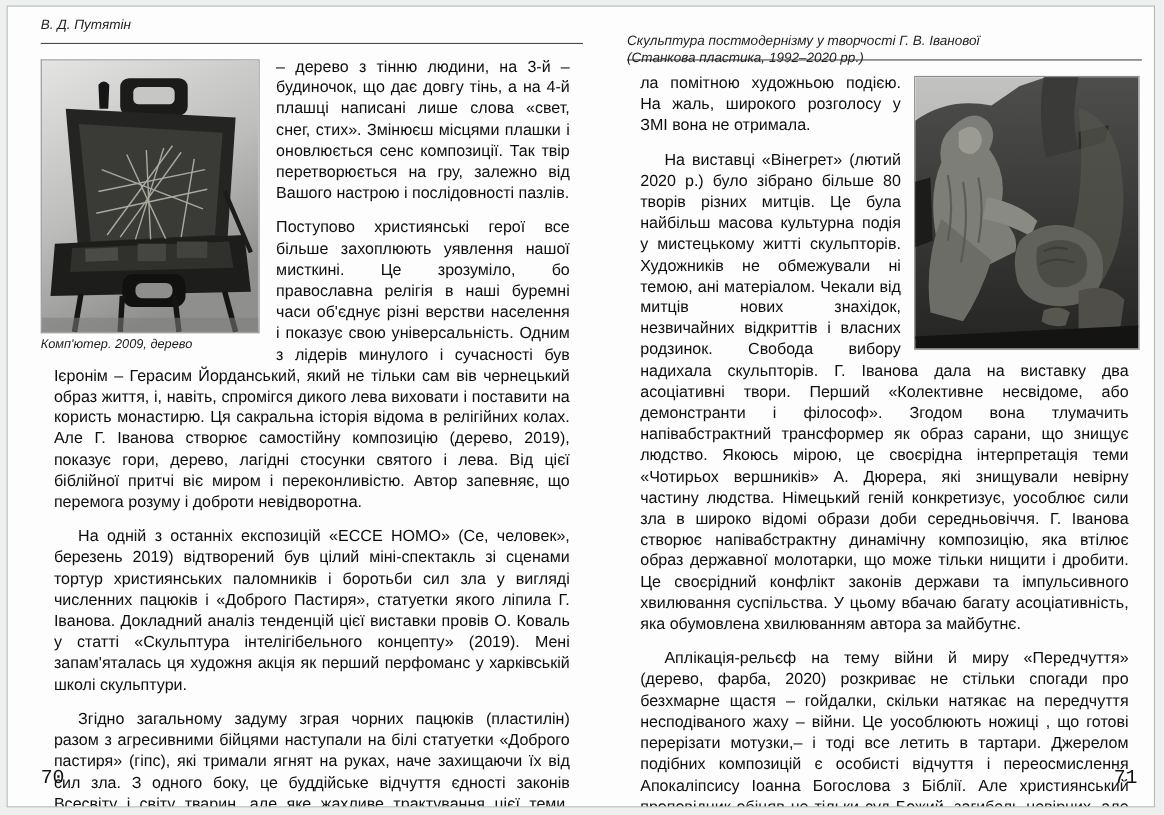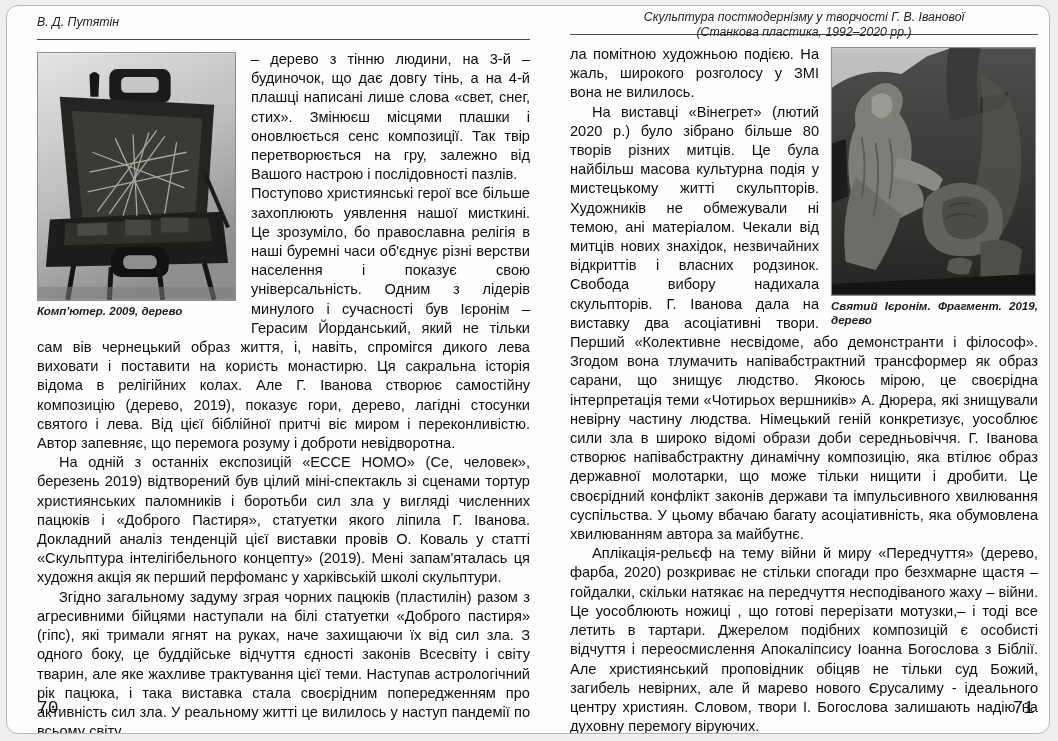--- a/index.html
+++ b/index.html
@@ -7,51 +7,51 @@
     width:1058px; height:741px;
     background:#edf0ef;
     font-family:"Liberation Sans", sans-serif;
     position:relative;
     overflow:hidden;
   }
   .spread {
     position:absolute; left:6px; top:5px; width:1044px; height:729px;
     background:#fdfdfd;
     border:1px solid #b3b8b8;
-    border-radius:12px;
+    border-radius:0;
     box-sizing:border-box;
     overflow:hidden;
   }
   .page { position:absolute; top:0; height:100%; }
   .page-left  { left:30px;  width:493px; }
   .page-right { left:563px; width:468px; }
 
   .page-header {
     padding-top:9px;
     height:24px;
     border-bottom:1px solid #4a4a4a;
     font-style:italic;
     font-size:12.3px;
     line-height:1.18;
     color:#1e1e1e;
   }
   .page-left  .page-header { text-align:left; height:24px; }
-  .page-right .page-header { text-align:center; height:24px; padding-top:4px; }
+  .page-right .page-header { text-align:left; height:24px; padding-top:4px;margin-top:20px; }
 
   .content {
     margin-top:10px;
     font-size:14.6px;
     line-height:19.2px;
     text-align:justify;
     color:#0e0e0e;
   }
-  .content p { margin:0; }
+  .content p { margin:12px; }
   .content p.indent { text-indent:22px; }
 
-  figure { margin:0;font-weight:bold; }
+  figure { margin:0; }
   .fig-left  { float:left;  width:201px; margin:2px 13px 2px 0; }
   .fig-right { float:right; width:207px; margin:2px 0 2px 12px; }
   .fig-img { display:block; border:1px solid #8d8d8d; box-sizing:border-box; }
   figcaption {
     font-style:italic;
     font-size:11.6px;
     color:#1c1c1c;
     padding-top:3px;
     line-height:1.2;
   }
@@ -189,24 +189,23 @@
             <path d="M114 172 Q128 164 146 170"></path>
           </g>
 
           <path d="M118 214 Q132 208 142 216 L138 228 Q124 230 116 224 Z" fill="#57574f"></path>
 
           <path d="M150 196 Q176 188 192 204 L188 232 L150 236 Z" fill="#504e48"></path>
 
           <path d="M0 238 L205 228 L205 249 L0 249 Z" fill="#141412"></path>
           <path d="M0 96 L14 92 L16 150 L0 156 Z" fill="#1c1c1a"></path>
         </svg>
-        <figcaption>Святий Ієронім. Фрагмент. 2019, дерево</figcaption>
       </figure>
 
-      <p>ла помітною художньою подією. На жаль, широкого розголосу у ЗМІ вона не вилилось.</p>
+      <p>ла помітною художньою подією. На жаль, широкого розголосу у ЗМІ вона не отримала.</p>
       <p class="indent">На виставці «Вінегрет» (лютий 2020 р.) було зібрано більше 80 творів різних митців. Це була найбільш масова культурна подія у мистецькому житті скульпторів. Художників не обмежували ні темою, ані матеріалом. Чекали від митців нових знахідок, незвичайних відкриттів і власних родзинок. Свобода вибору надихала скульпторів. Г. Іванова дала на виставку два асоціативні твори. Перший «Колективне несвідоме, або демонстранти і філософ». Згодом вона тлумачить напівабстрактний трансформер як образ сарани, що знищує людство. Якоюсь мірою, це своєрідна інтерпретація теми «Чотирьох вершників» А. Дюрера, які знищували невірну частину людства. Німецький геній конкретизує, уособлює сили зла в широко відомі образи доби середньовіччя. Г. Іванова створює напівабстрактну динамічну композицію, яка втілює образ державної молотарки, що може тільки нищити і дробити. Це своєрідний конфлікт законів держави та імпульсивного хвилювання суспільства. У цьому вбачаю багату асоціативність, яка обумовлена хвилюванням автора за майбутнє.</p>
       <p class="indent">Аплікація-рельєф на тему війни й миру «Передчуття» (дерево, фарба, 2020) розкриває не стільки спогади про безхмарне щастя – гойдалки, скільки натякає на передчуття несподіваного жаху – війни. Це уособлюють ножиці , що готові перерізати мотузки,– і тоді все летить в тартари. Джерелом подібних композицій є особисті відчуття і переосмислення Апокаліпсису Іоанна Богослова з Біблії. Але християнський проповідник обіцяв не тільки суд Божий, загибель невірних, але й марево нового Єрусалиму - ідеального центру християн. Словом, твори І. Богослова залишають надію на духовну перемогу віруючих.</p>
 
     </div>
 
     <div class="pagenum">71</div>
   </div>
 
 </div>
 

